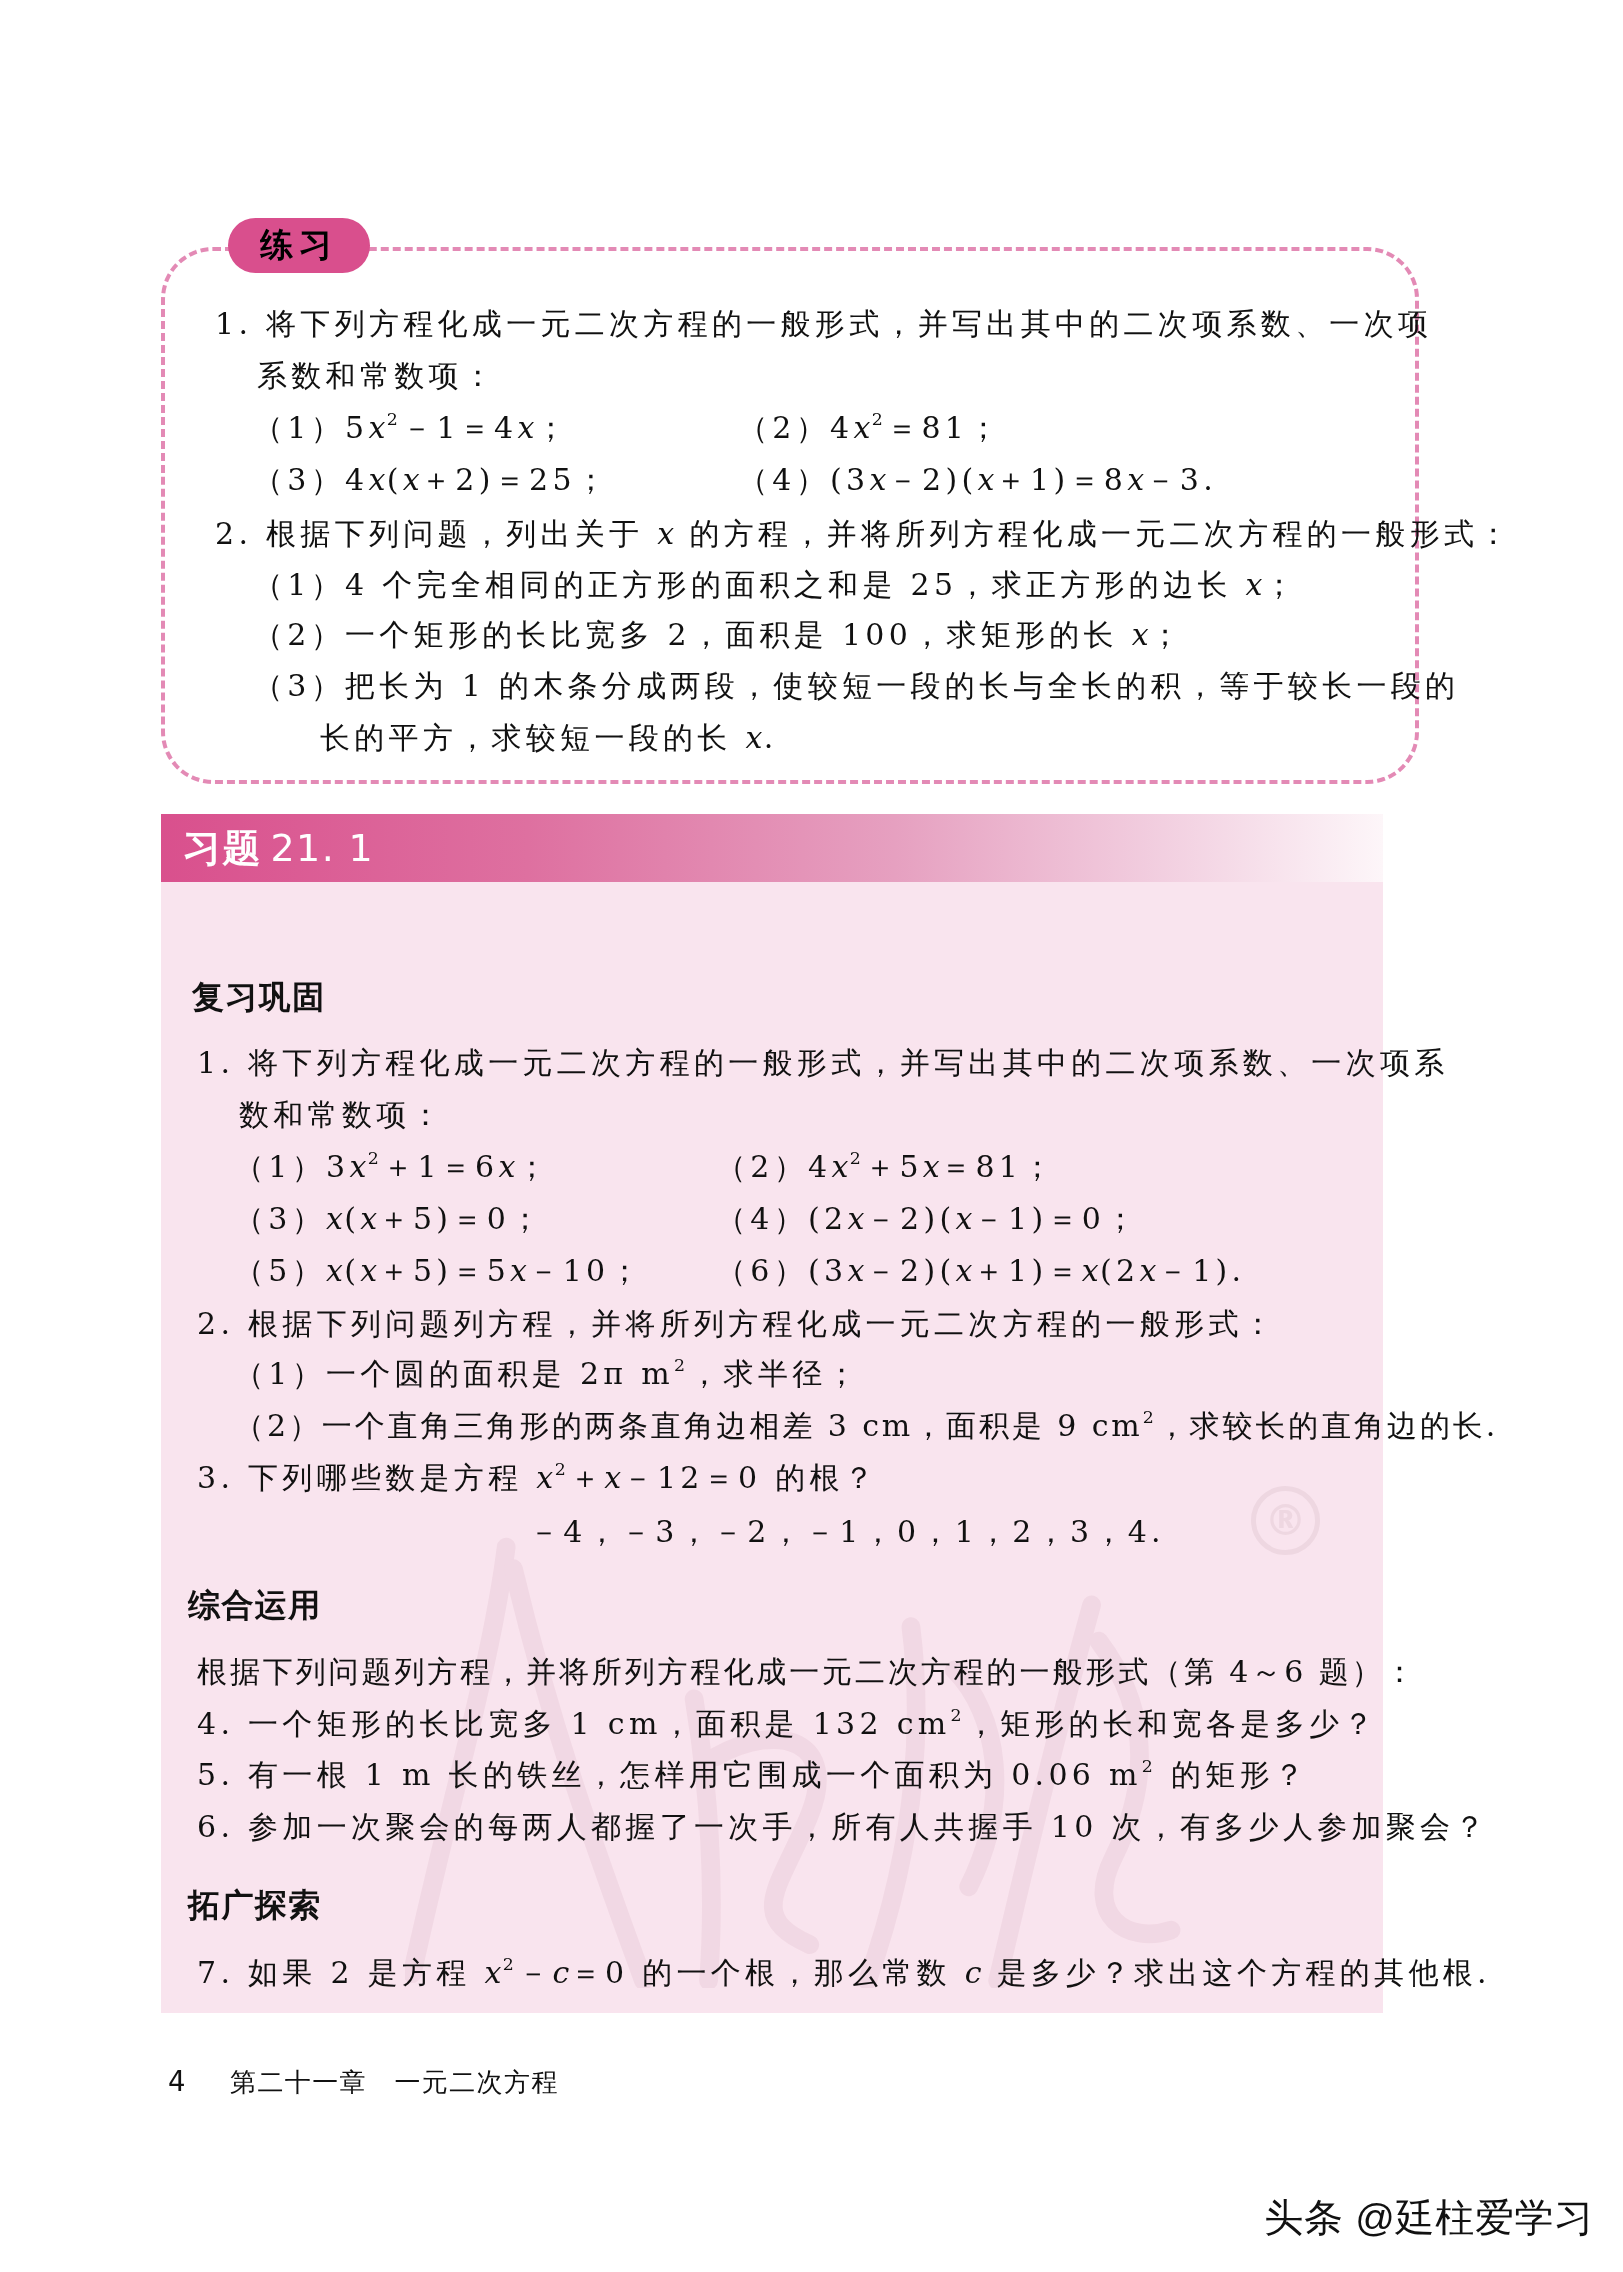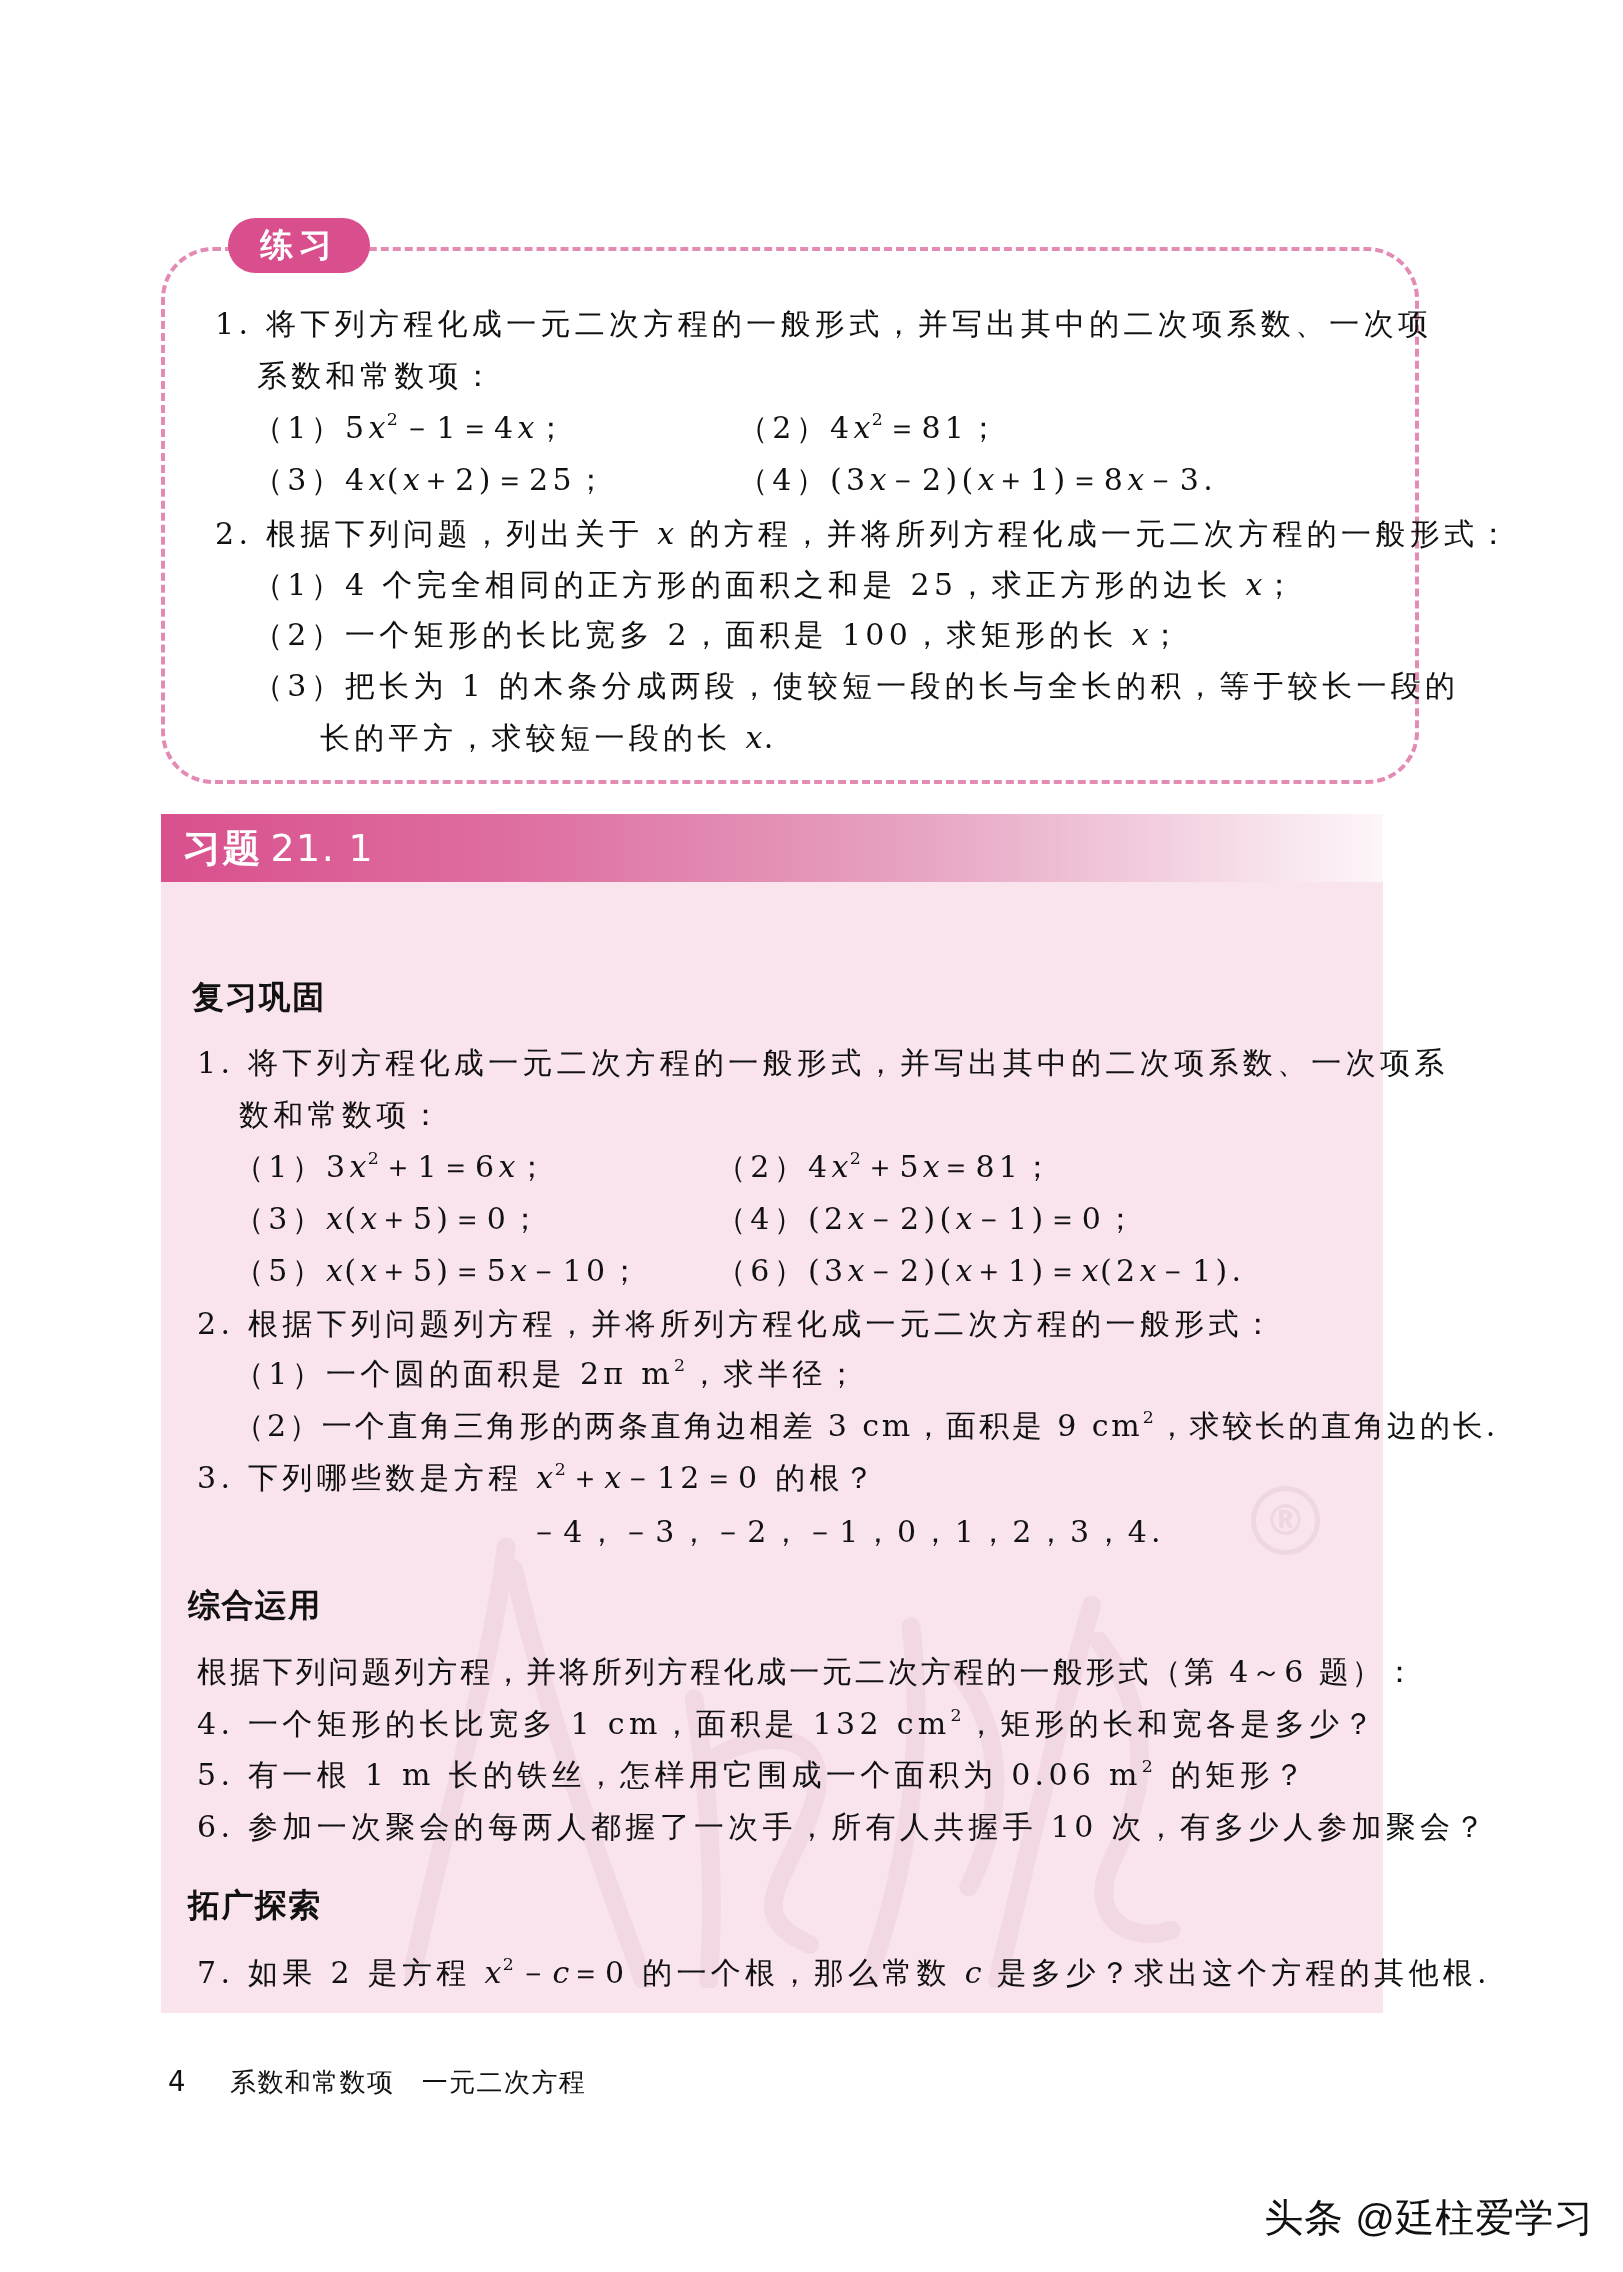--- a/index.html
+++ b/index.html
@@ -9,21 +9,21 @@
   }
   .page { position:absolute; left:0; top:0; width:1623px; height:2273px; }
 
   
   .practice-box {
     position:absolute; left:161px; top:247px; width:1258px; height:537px;
     border:4.3px dashed #e38ab5; border-radius:52px; box-sizing:border-box;
   }
   .practice-pill {
     position:absolute; left:228px; top:218px; width:142px; height:55px;
-    background:#d94f8d; border-radius:27.5px; color:#ffffff;
+    background:#d94f8d; border-radius:27.5px; color:#000000;
     font-family:"DejaVu Sans", "Liberation Sans", sans-serif; font-weight:bold;
     font-size:33px; letter-spacing:5.8px; display:flex; align-items:center; justify-content:center;
   }
   .line { position:absolute; font-size:30px; line-height:43px; white-space:nowrap; letter-spacing:4.3px; }
   .math { font-style:italic; letter-spacing:1.4px; }
   sup { font-size:17.4px; vertical-align:13px; line-height:0; font-style:normal; }
 
   
   .exercise {
     position:absolute; left:161px; top:845px; width:1222px; height:1168px; background:#f9e4ee;
@@ -169,17 +169,17 @@
     5. 有一根 1 m 长的铁丝，怎样用它围成一个面积为 0.06 m<sup>2</sup> 的矩形？
   </div>
   <div class="line" style="left:197px; top:1805px;">6. 参加一次聚会的每两人都握了一次手，所有人共握手 10 次，有多少人参加聚会？</div>
 
   <div class="section-heading" style="left:188px; top:1884px;">拓广探索</div>
   <div class="line" style="left:197px; top:1951px;">
     7. 如果 2 是方程 <span class="math">x</span><sup>2</sup>－<span class="math">c</span>＝0 的一个根，那么常数 <span class="math">c</span> 是多少？求出这个方程的其他根.
   </div>
 
   <div class="footer-page">4</div>
-  <div class="footer-chapter">系数和常数项　一元二次方程</div>
+  <div class="footer-chapter">第二十一章　一元二次方程</div>
 
   <div class="credit">头条 @廷柱爱学习</div>
 </div>
 
 
 </body></html>

